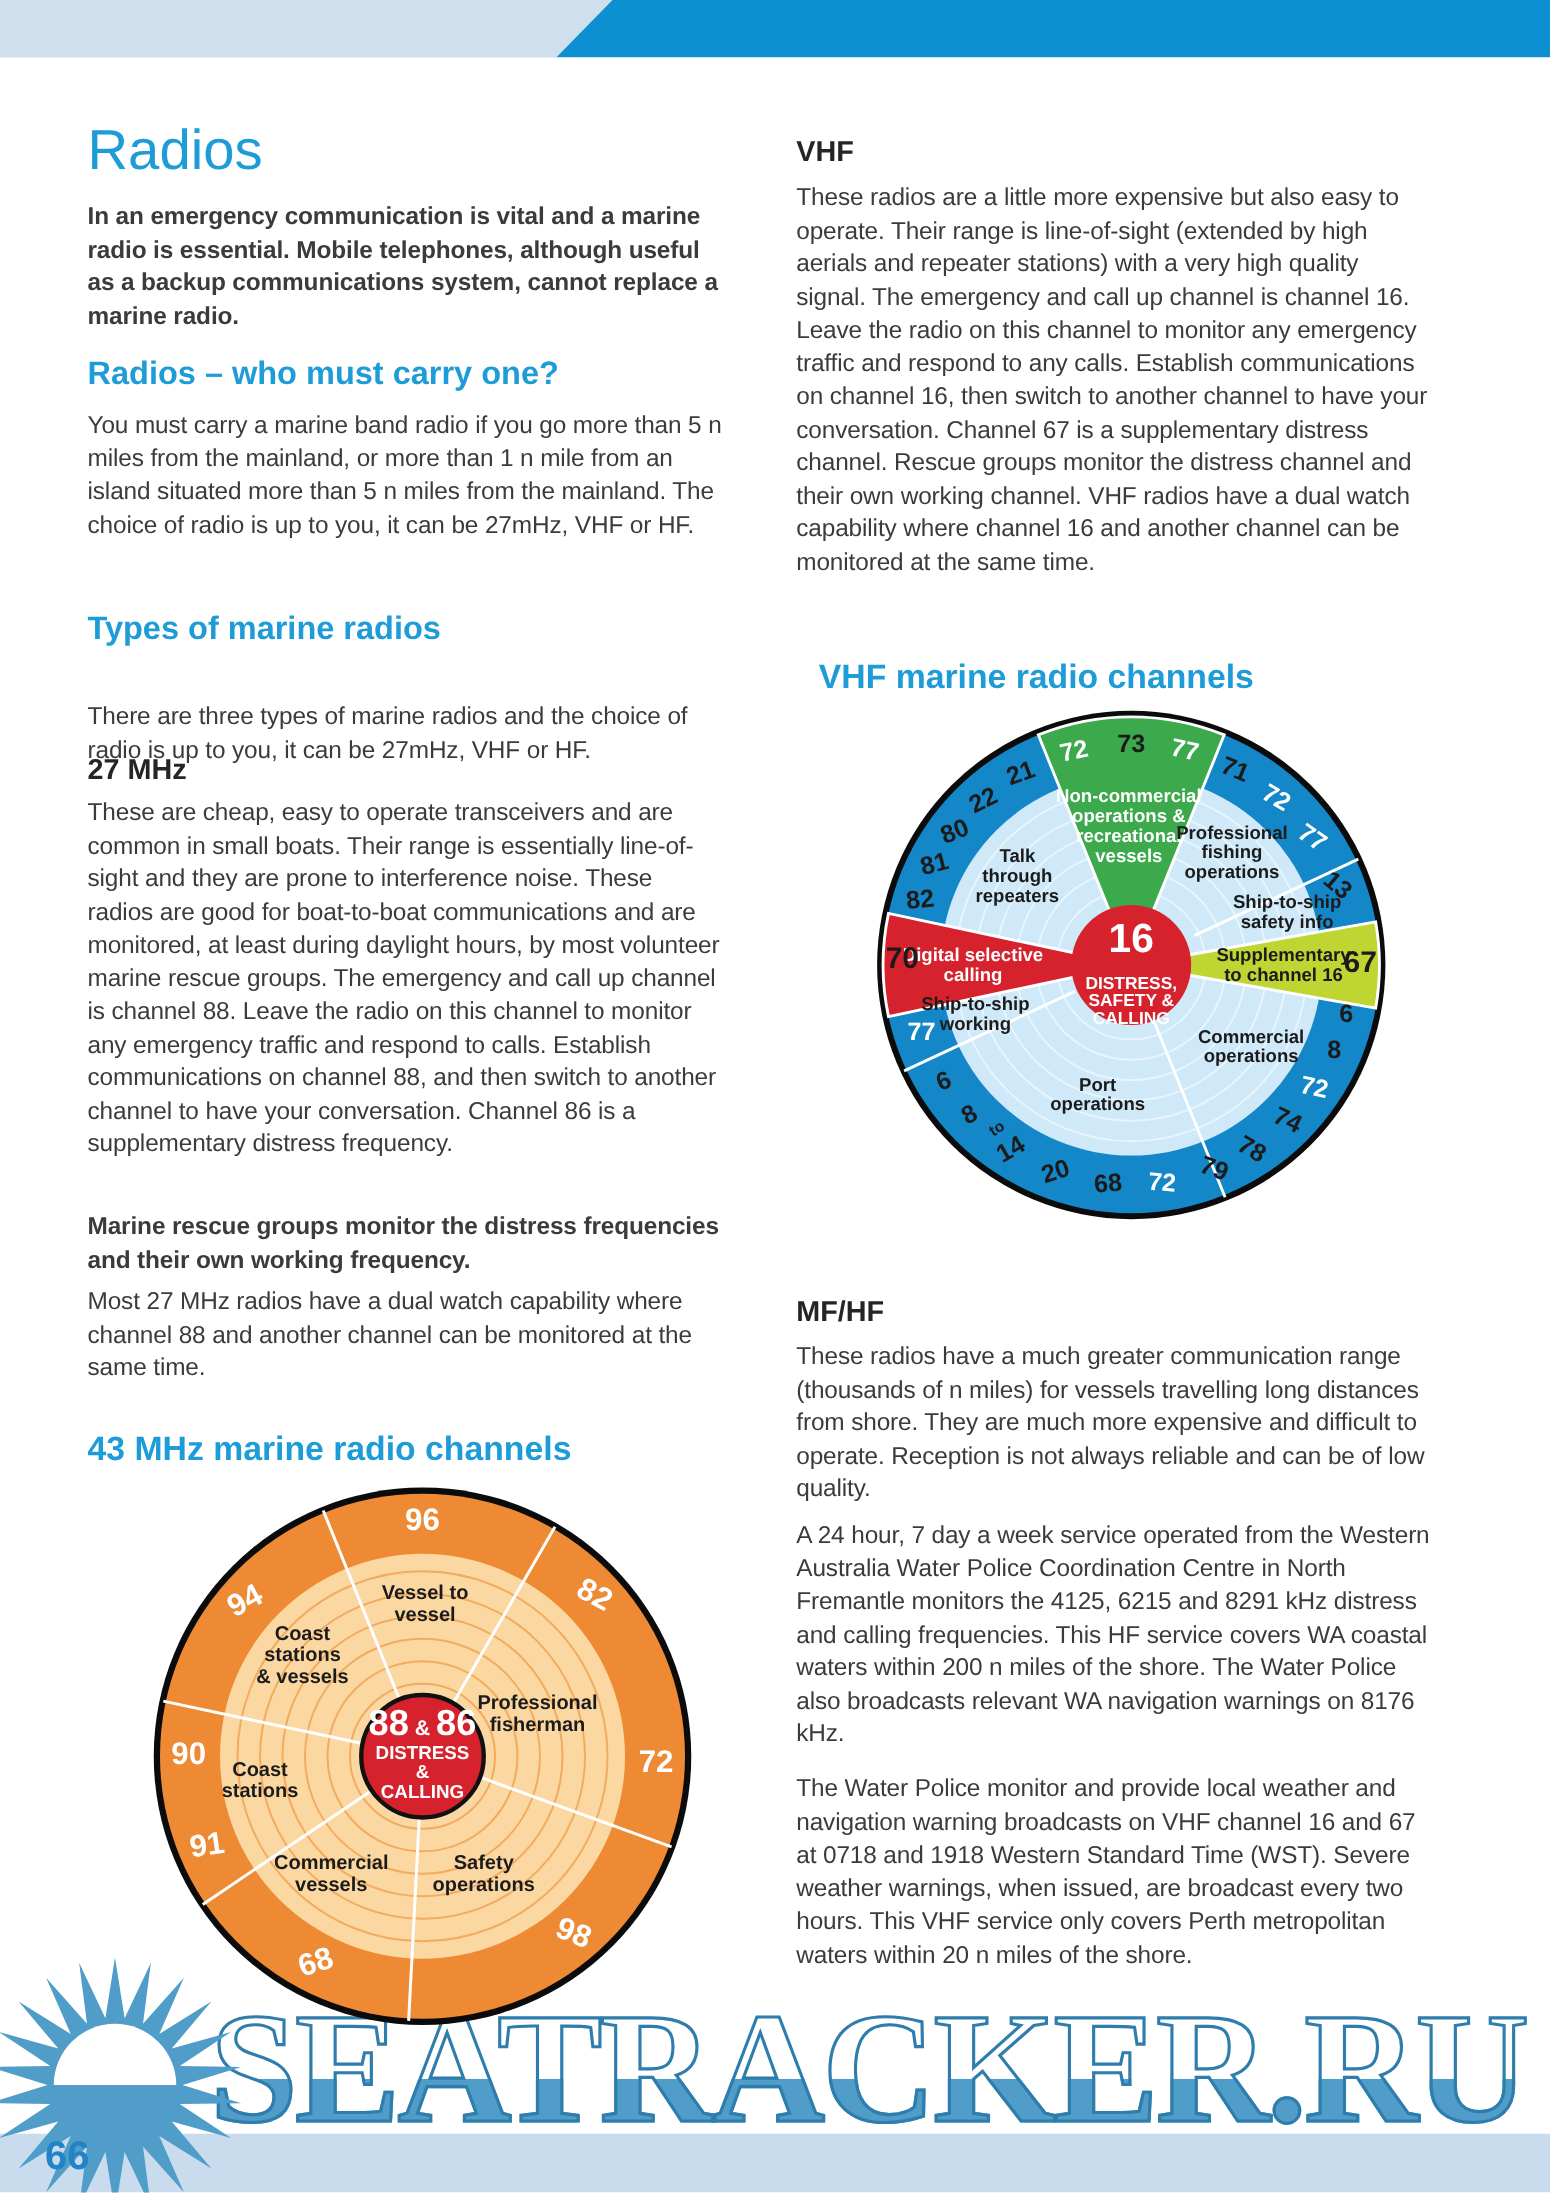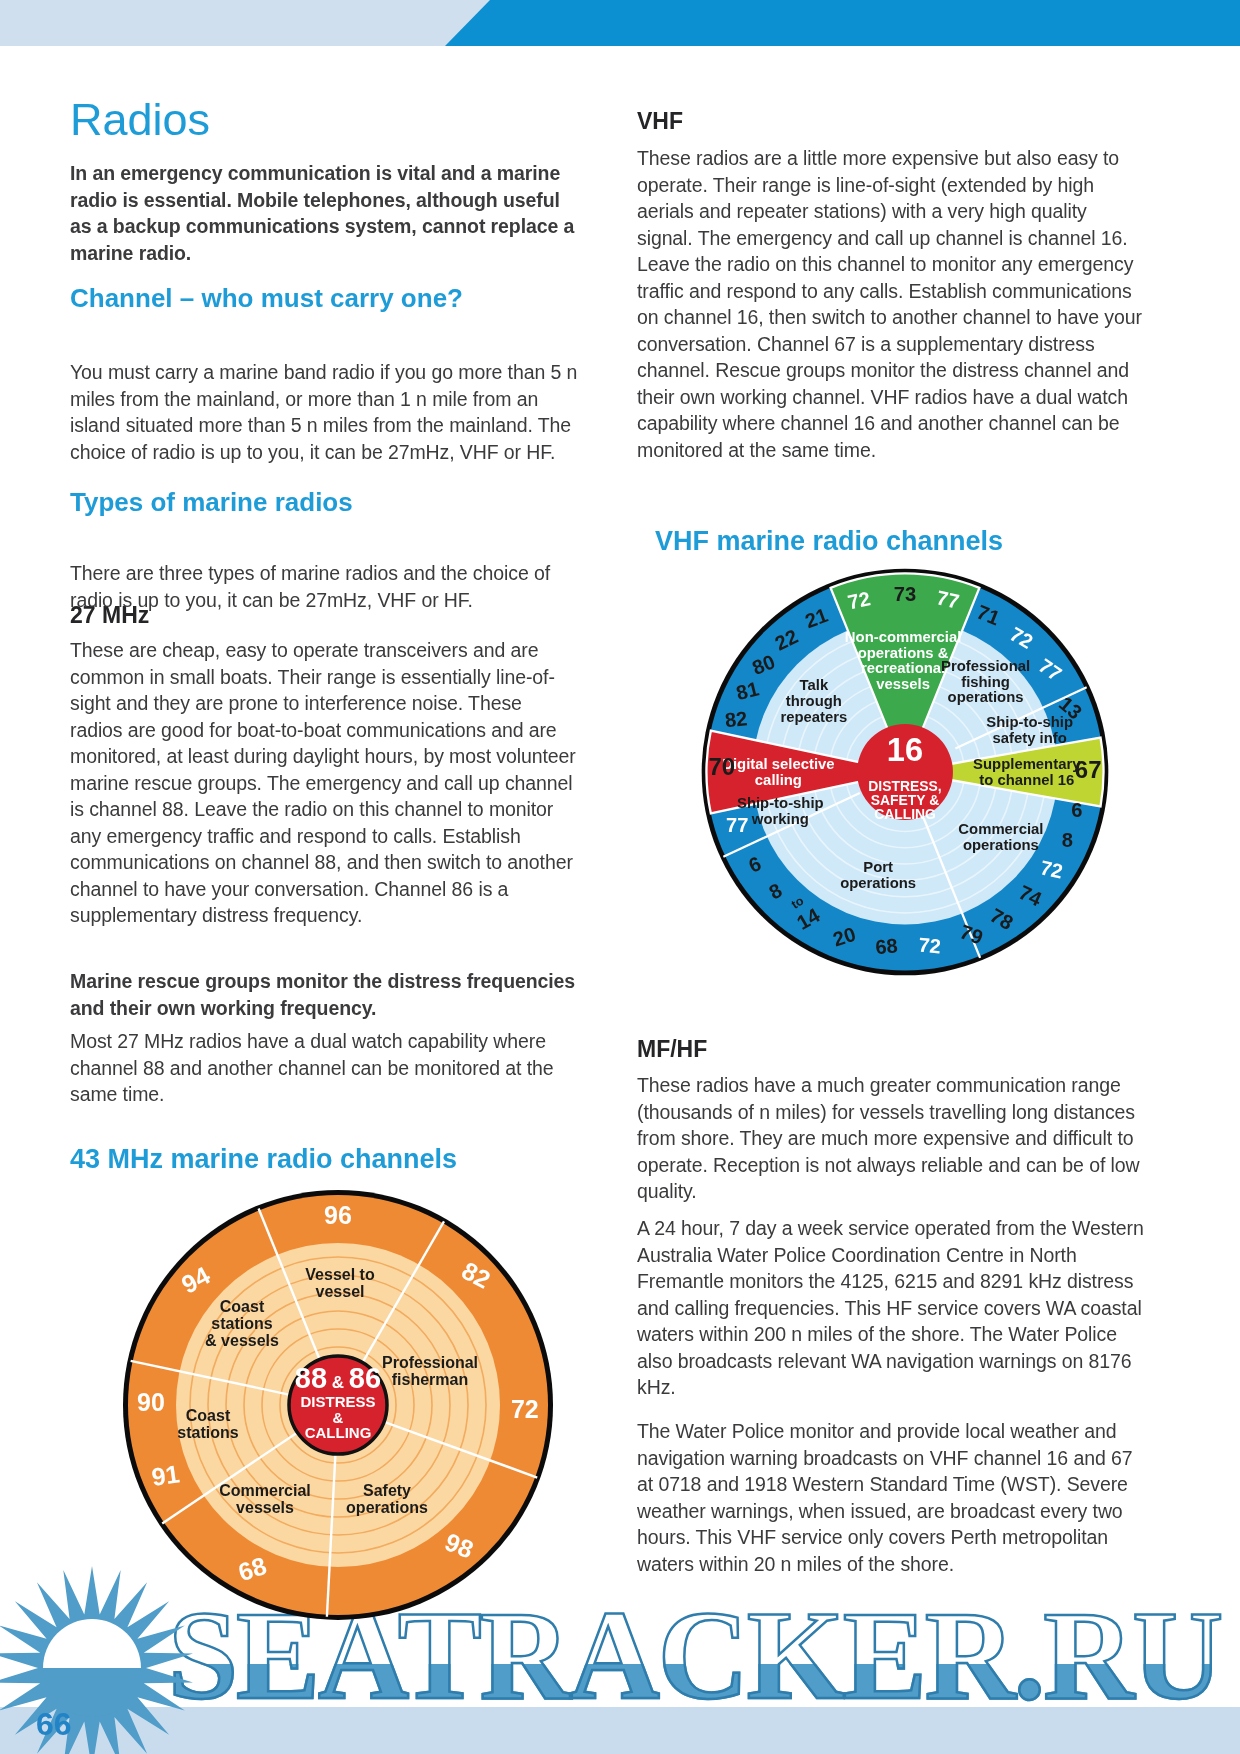--- a/index.html
+++ b/index.html
@@ -39,22 +39,22 @@
 </style>
 </head>
 <body>
 
 <div class="abs header">
   <div class="header-dark"></div>
 </div>
 
 <h1 class="abs h1" style="left:70px;top:96px;">Radios</h1>
 <p class="abs col p" style="left:70px;top:160px;font-weight:bold;">In an emergency communication is vital and a marine radio is essential. Mobile telephones, although useful as a backup communications system, cannot replace a marine radio.</p>
-<h2 class="abs h2" style="left:70px;top:283px;">Channel – who must carry one?</h2>
-<p class="abs col p" style="left:70px;top:327px;margin-top:32px;">You must carry a marine band radio if you go more than 5 n miles from the mainland,  or more than 1 n mile from an island situated more than 5 n miles from the mainland. The choice of radio is up to you, it can be 27mHz, VHF or HF.</p>
+<h2 class="abs h2" style="left:70px;top:283px;">Radios – who must carry one?</h2>
+<p class="abs col p" style="left:70px;top:327px;">You must carry a marine band radio if you go more than 5 n miles from the mainland,  or more than 1 n mile from an island situated more than 5 n miles from the mainland. The choice of radio is up to you, it can be 27mHz, VHF or HF.</p>
 <h2 class="abs h2" style="left:70px;top:487px;">Types of marine radios</h2>
 <p class="abs col p" style="left:70px;top:538px;margin-top:22px;">There are three types of marine radios and the choice of radio is up to you, it can be 27mHz, VHF or HF.</p>
 <h3 class="abs h3" style="left:70px;top:602px;">27 MHz</h3>
 <p class="abs col p" style="left:70px;top:637px;">These are cheap, easy to operate transceivers and are common in small boats. Their range is essentially line-of-sight and they are prone to interference noise. These radios are good for boat-to-boat communications and are monitored, at least during daylight hours, by most volunteer marine rescue groups. The emergency and call up channel is channel 88. Leave the radio on this channel to monitor any emergency traffic and respond to calls. Establish communications on channel 88, and then switch to another channel to have your conversation. Channel 86 is a supplementary distress frequency.</p>
 <p class="abs col p" style="left:70px;top:968px;font-weight:bold;">Marine rescue groups monitor the distress frequencies and their own working frequency.</p>
 <p class="abs col p" style="left:70px;top:1028px;">Most 27 MHz radios have a dual watch capability where channel 88 and another channel can be monitored at the same time.</p>
 <div class="abs diagram-title" style="left:70px;top:1144px;width:540px;">43 MHz marine radio channels</div>
 
 <h3 class="abs h3" style="left:637px;top:108px;">VHF</h3>
 <p class="abs col p" style="left:637px;top:145px;">These radios are a little more expensive but also easy to operate. Their range is line-of-sight (extended by high aerials and repeater stations) with a very high quality signal. The emergency and call up channel is channel 16. Leave the radio on this channel to monitor any emergency traffic and respond to any calls. Establish communications on channel 16, then switch to another channel to have your conversation. Channel 67 is a supplementary distress channel. Rescue groups monitor the distress channel and their own working channel. VHF radios have a dual watch capability where channel 16 and another channel can be monitored at the same time.</p>

